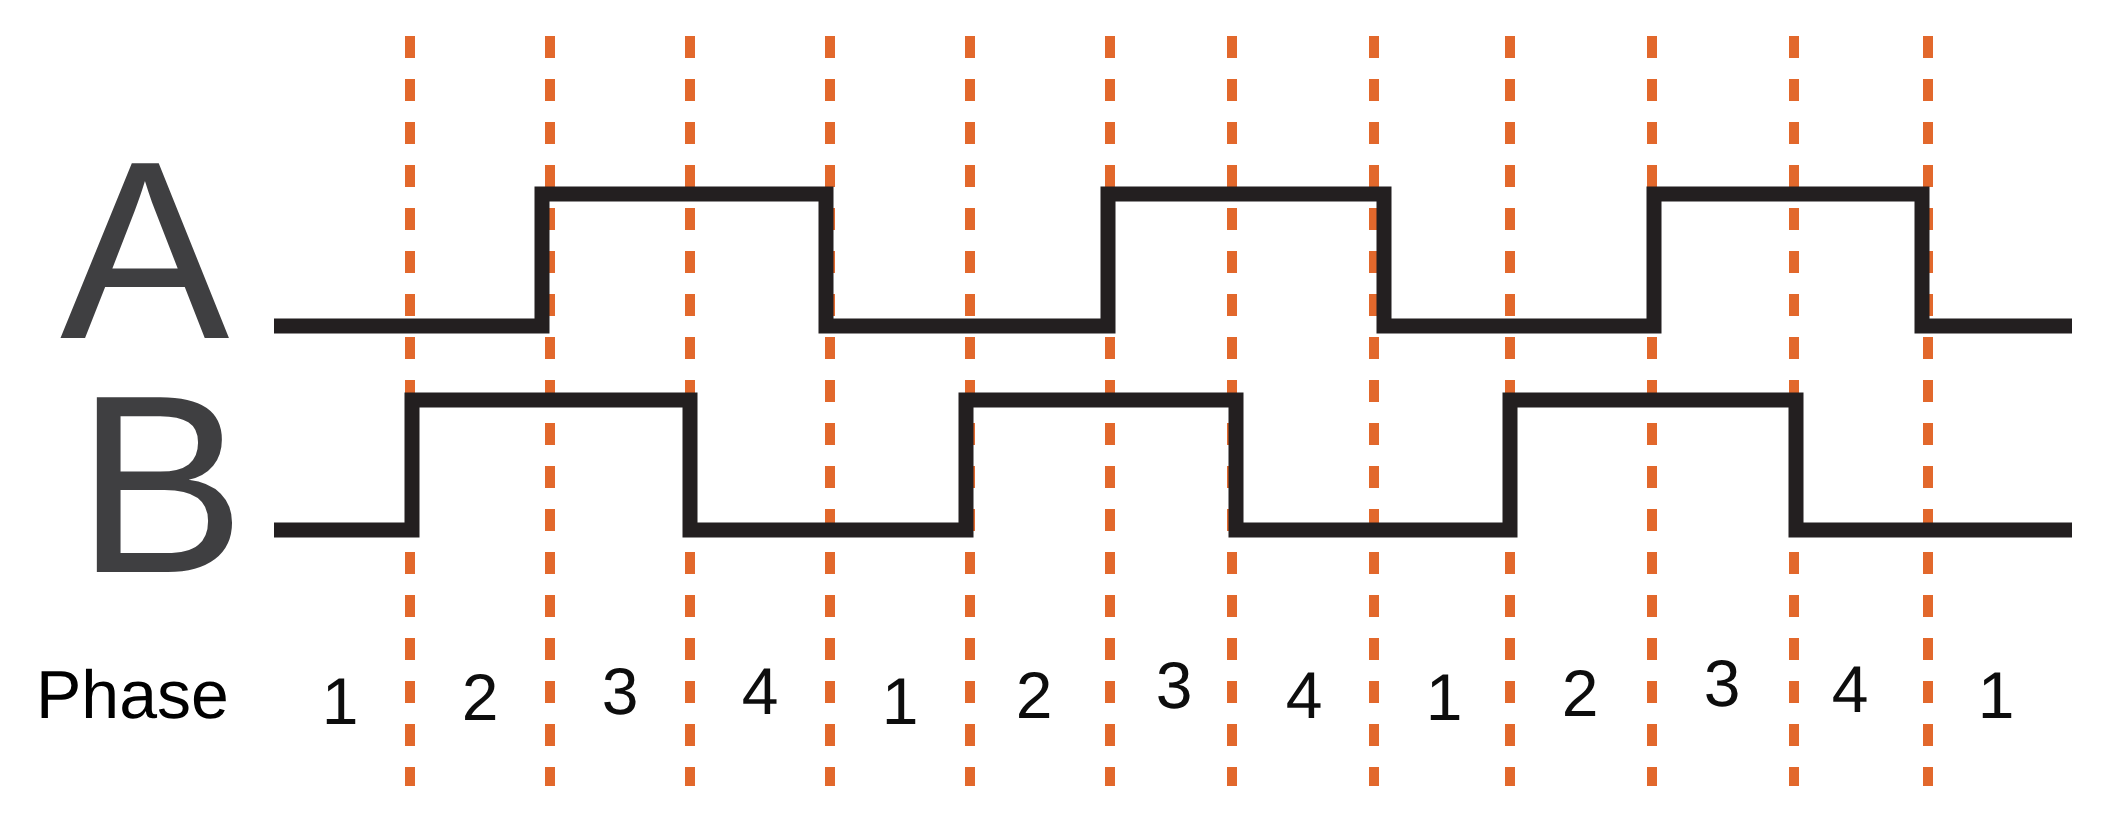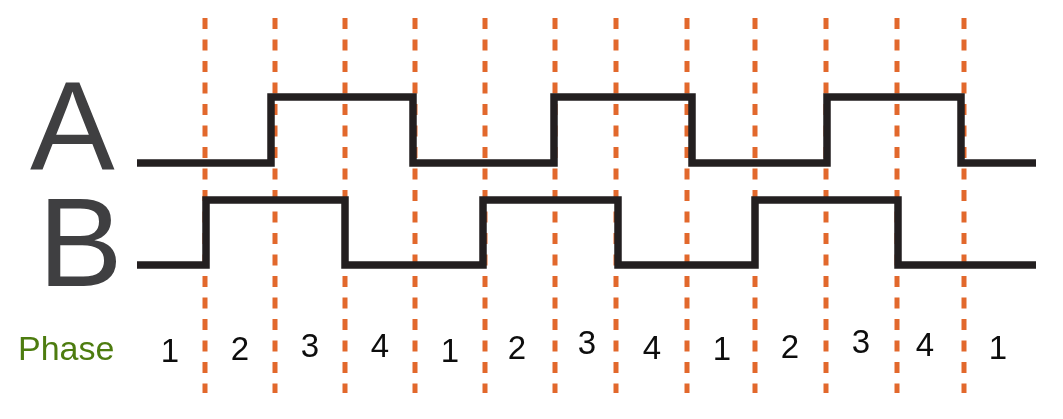--- a/index.html
+++ b/index.html
@@ -31,21 +31,21 @@
     user-select: none;
   }
   #label-A { left: 30px; top: 62px; }
   #label-B { left: 38px; top: 179px; }
   .phase-word {
     position: absolute;
     left: 18px;
     top: 331px;
     font-size: 34px;
     line-height: 1;
-    color: #4d7c0f;
+    color: #000000;
   }
   .phase-num {
     position: absolute;
     transform: translateX(-50%);
     font-size: 33px;
     line-height: 1;
     color: #0d0d0d;
     white-space: nowrap;
   }
 </style>

